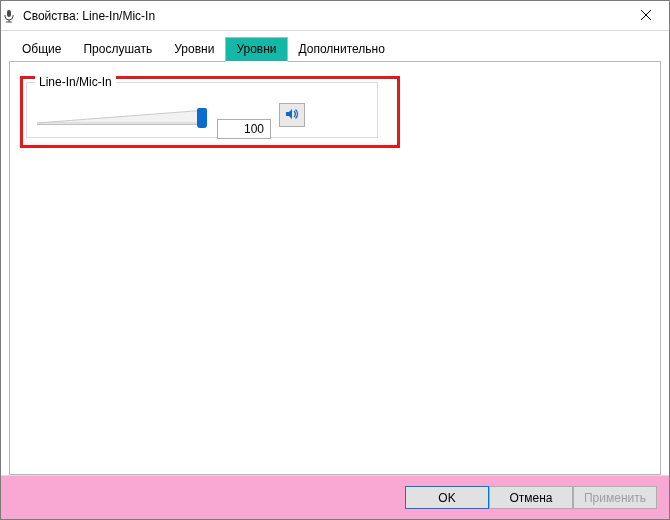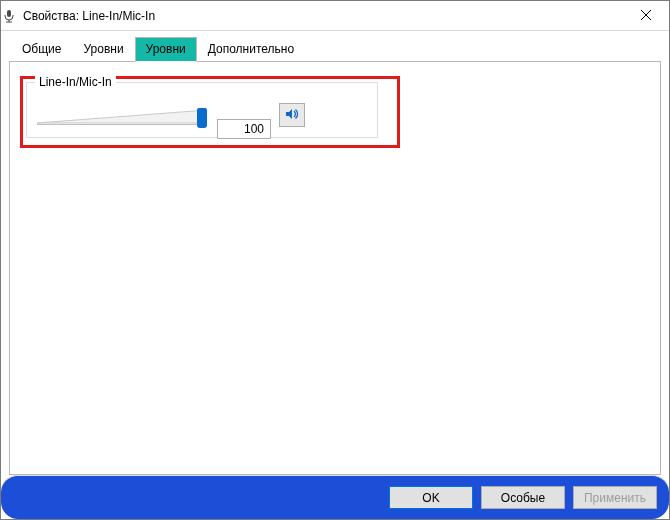--- a/index.html
+++ b/index.html
@@ -136,24 +136,23 @@
       margin-left: 8px;
       display: flex; align-items: center; justify-content: center;
       background: #e9e9e9;
     }
     .bottom-bar {
       height: 44px;
       border-top: 1px solid #dcdcdc;
       display: flex;
       align-items: center;
       justify-content: flex-end;
-      gap: 8px;
+      gap: 0;
       padding: 0 12px 0 0;
-      background: #1d4ed8;
-      border-radius: 17px;
+      background: #f9a8d4;
     }
     .dlg-btn {
       min-width: 84px; height: 23px;
       border: 1px solid #adadad;
       background: #e1e1e1;
       font-size: 12px;
       font-family: inherit;
       padding: 0 10px;
       cursor: default;
     }
@@ -186,20 +185,21 @@
         <svg width="10" height="10" viewBox="0 0 10 10">
           <line x1="0" y1="0" x2="10" y2="10" stroke="#000" stroke-width="1"></line>
           <line x1="10" y1="0" x2="0" y2="10" stroke="#000" stroke-width="1"></line>
         </svg>
       </span>
     </div>
   </div>
 
   <div class="tab-strip">
     <div class="tab">Общие</div>
+    <div class="tab">Прослушать</div>
     <div class="tab">Уровни</div>
     <div class="tab active">Уровни</div>
     <div class="tab">Дополнительно</div>
   </div>
 
   <div class="tab-body-wrap">
 
     <div class="highlight-box"></div>
 
     <div class="level-group">
@@ -227,17 +227,17 @@
             </svg>
           </span>
         </div>
       </div>
     </div>
 
   </div>
 
   <div class="bottom-bar">
     <button class="dlg-btn default">OK</button>
-    <button class="dlg-btn">Особые</button>
+    <button class="dlg-btn">Отмена</button>
     <button class="dlg-btn" disabled="">Применить</button>
   </div>
 
 </div>
 
 </body></html>

